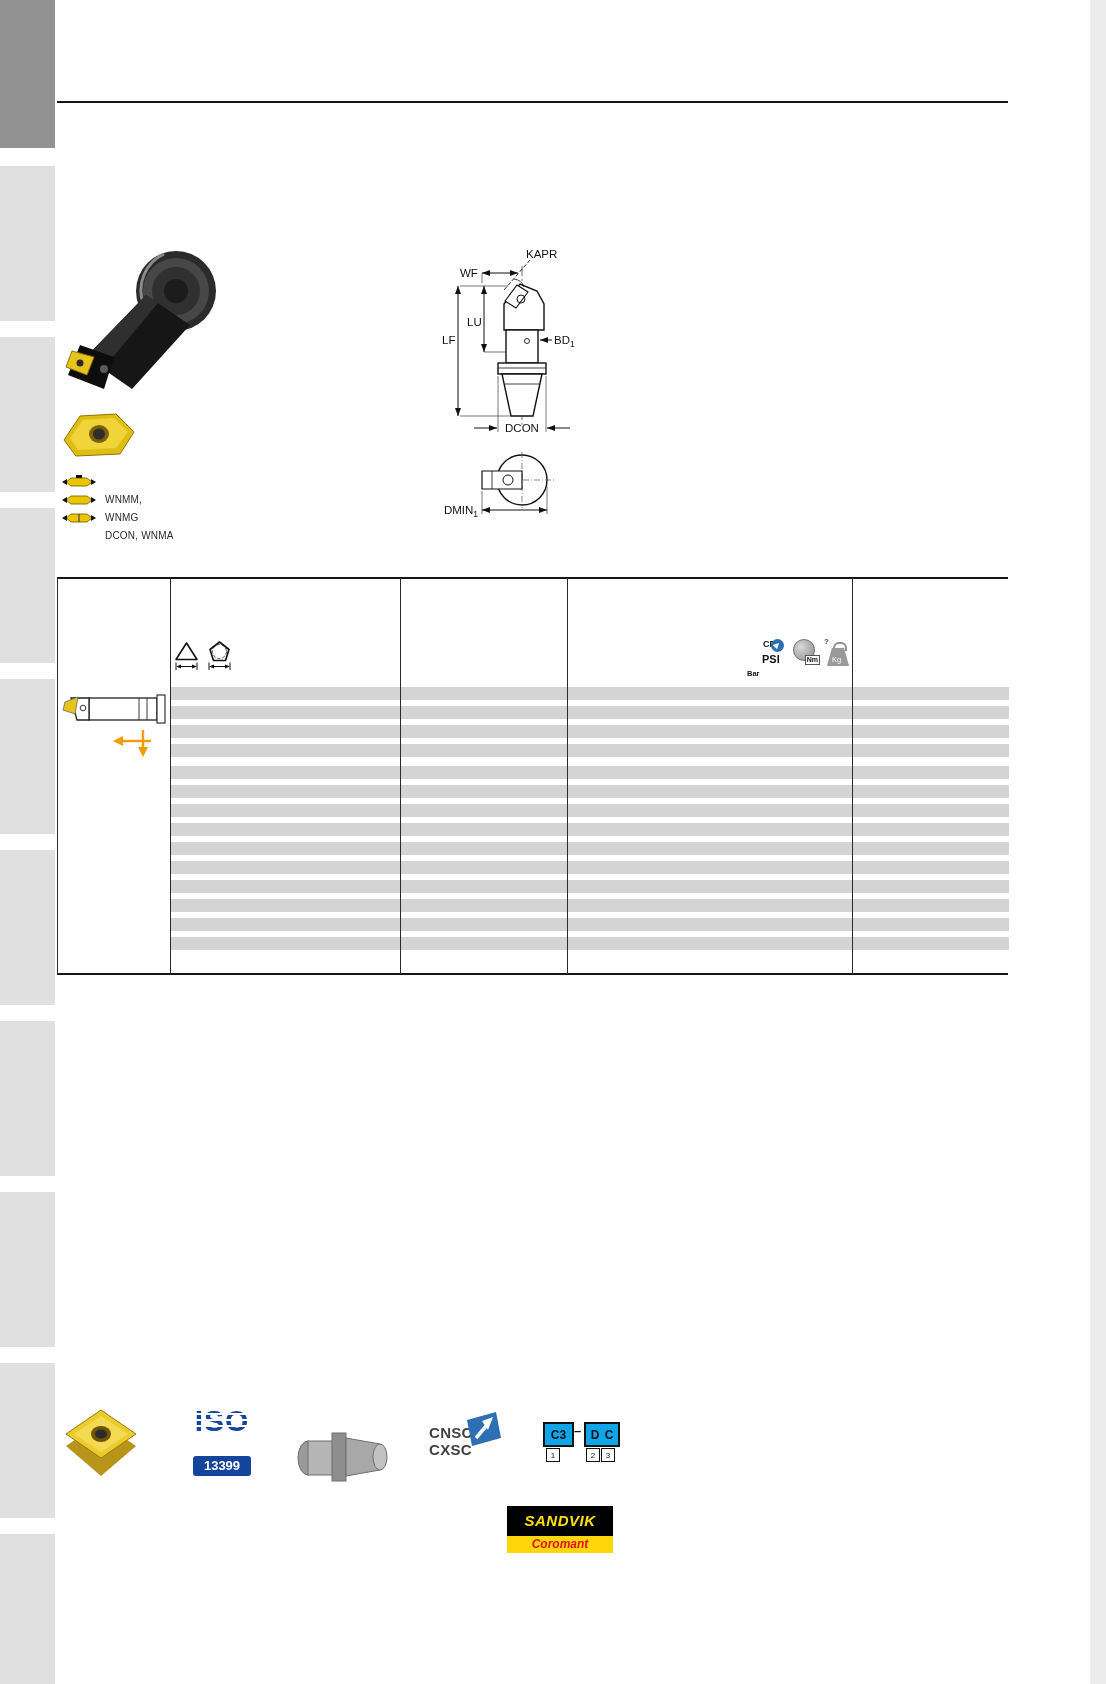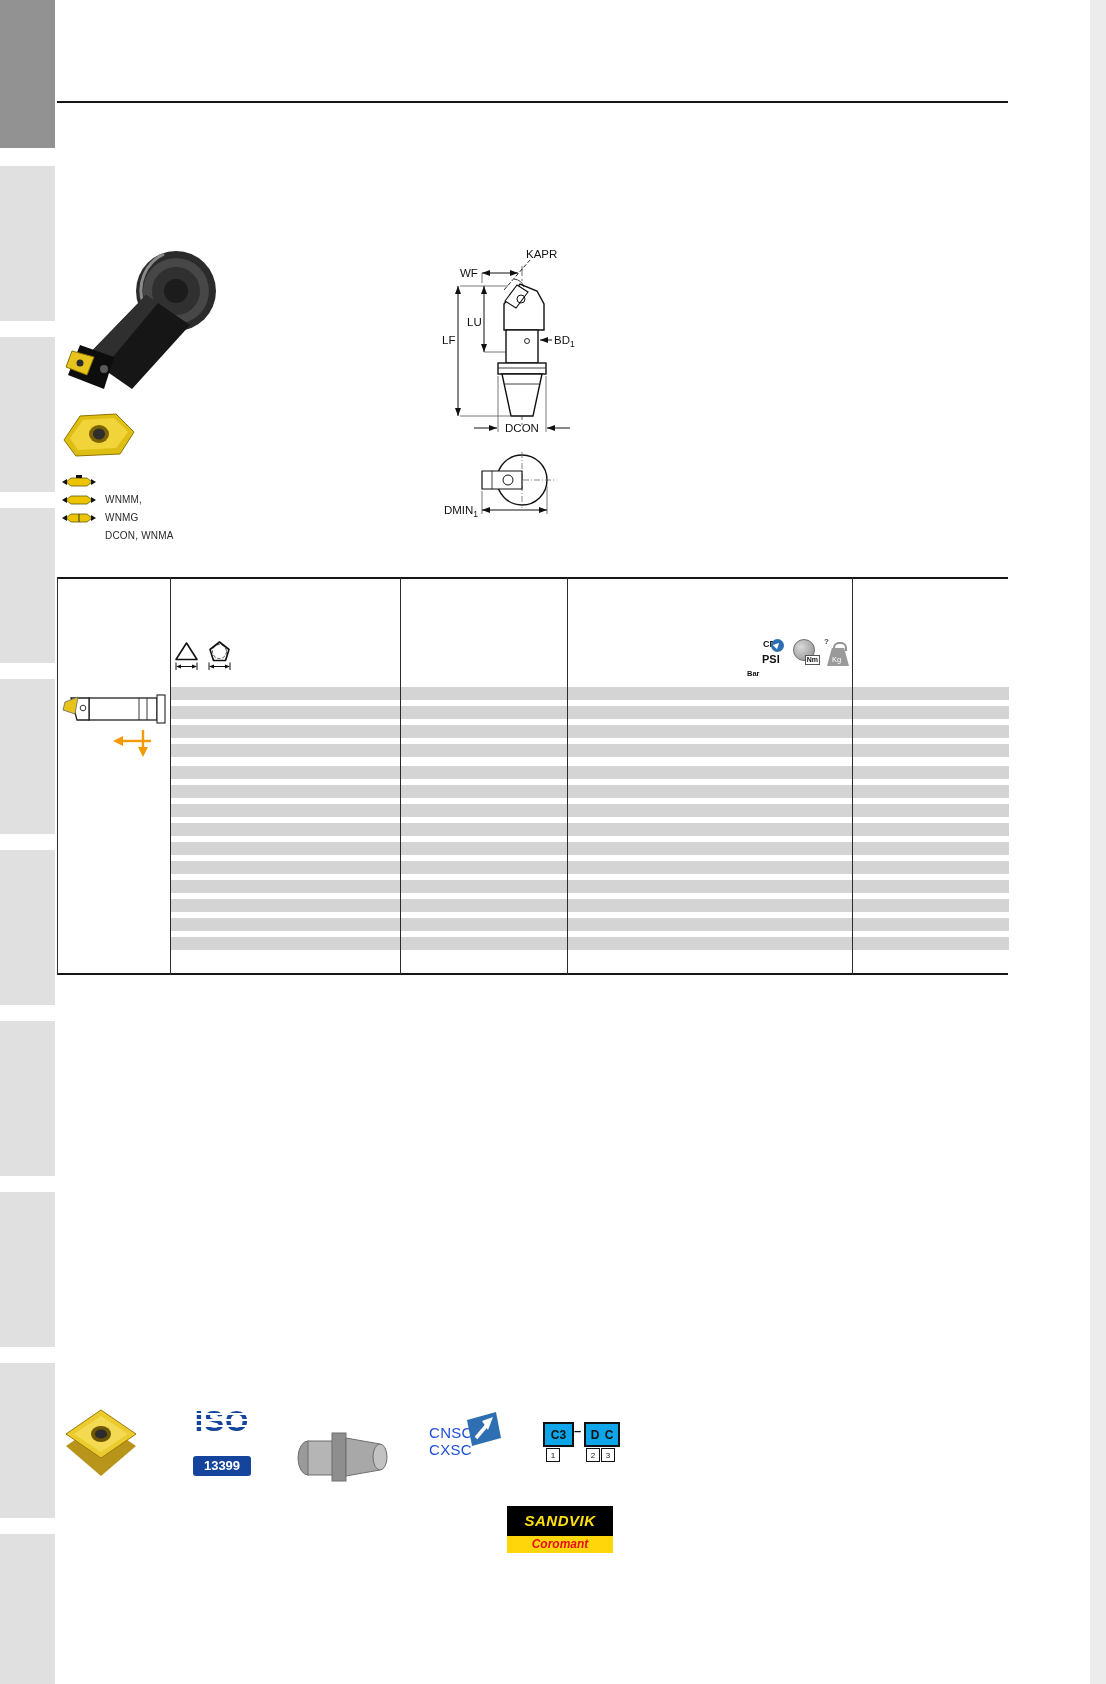--- a/index.html
+++ b/index.html
@@ -57,21 +57,21 @@
     -webkit-clip-path:polygon(22% 0,78% 0,100% 100%,0 100%);clip-path:polygon(22% 0,78% 0,100% 100%,0 100%);}
   .kg-label{position:absolute;left:8px;top:15px;font-size:7.5px;font-weight:normal;color:#fff;}
 
   
   .f-iso{left:190px;top:1404px;width:64px;text-align:center;}
   .iso-word{position:relative;font-size:30px;font-weight:bold;color:#15449c;line-height:34px;letter-spacing:1px;}
   .iso-word i{position:absolute;left:2px;right:2px;height:2px;background:#fff;}
   .iso-box{margin:18px auto 0;width:58px;height:20px;background:#15449c;border-radius:3px;
     color:#fff;font-size:13px;font-weight:bold;line-height:20px;}
 
-  .f-cnsc{left:429px;top:1424px;font-size:15px;font-weight:normal;line-height:17px;color:#1d4ed8;letter-spacing:.3px;}
+  .f-cnsc{left:429px;top:1424px;font-size:15px;font-weight:bold;line-height:17px;color:#404040;letter-spacing:.3px;}
 
   .ob{position:absolute;top:1422px;height:21px;border:2px solid #111;background:#0ea5e9;
       display:flex;align-items:center;justify-content:center;font-weight:bold;font-size:12px;}
   .ob-c3{left:543px;width:27px;}
   .ob-dash{position:absolute;left:574px;top:1423px;font-weight:bold;font-size:13px;}
   .ob-d{left:584px;width:18px;}
   .ob-c{left:600px;width:18px;border-left:none;}
   .ot{position:absolute;top:1448px;width:12px;height:12px;border:1px solid #111;background:#fff;
       font-size:8px;display:flex;align-items:center;justify-content:center;}
   .ot1{left:546px}.ot2{left:586px}.ot3{left:601px}

